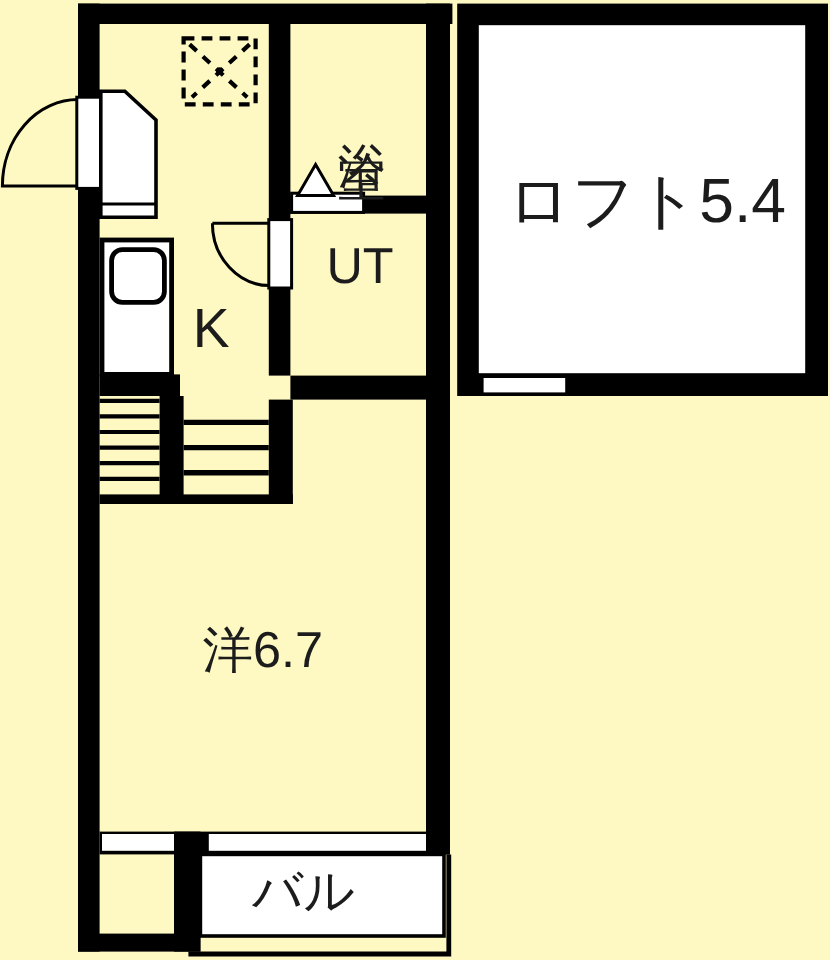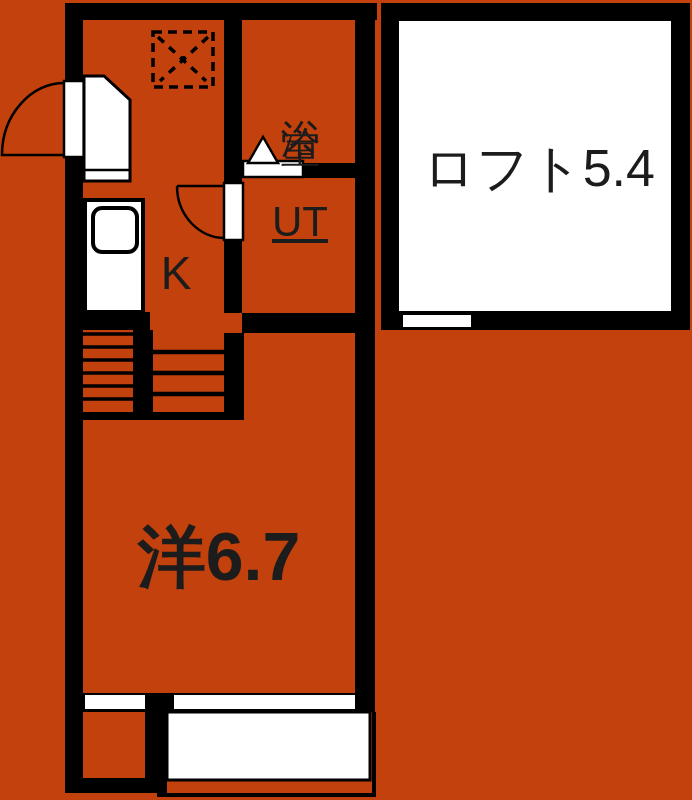--- a/index.html
+++ b/index.html
@@ -1,42 +1,42 @@
 <!DOCTYPE html>
 <html><head>
 <meta charset="utf-8">
 <style>
   html,body{margin:0;padding:0;background:#ffffff;}
   .plan{
     position:relative;
     width:692px;height:800px;
-    background:#c2410c;
+    background:#fef9c3;
     font-family:"Liberation Sans","DejaVu Sans",sans-serif;
     color:#111;
     overflow:hidden;
   }
   .plan svg{position:absolute;left:0;top:0;}
   .label{
     position:absolute;
     color:#1c1c1c;
     text-align:center;
     line-height:1.1;
     white-space:nowrap;
     user-select:none;
   }
   .label-loft{left:407px;top:140px;width:264px;font-size:52px;}
   .label-bath{
     left:279px;top:44px;width:44px;height:100px;
     font-size:40px;
     writing-mode:vertical-rl;text-orientation:upright;
     letter-spacing:7px;line-height:44px;white-space:normal;
   }
-  .label-utwc{left:250px;top:192px;width:100px;font-size:42px;line-height:1.42;text-decoration:underline;}
+  .label-utwc{left:250px;top:192px;width:100px;font-size:42px;line-height:1.42;}
   .label-k{left:146px;top:248px;width:60px;font-size:46px;}
-  .label-main{left:119px;top:519px;width:200px;font-size:68px;font-weight:bold;}
+  .label-main{left:119px;top:519px;width:200px;font-size:42px;}
   .label-bal{left:183px;top:720px;width:140px;font-size:42px;}
 </style>
 </head>
 <body>
 
 <div class="plan">
 
   <svg width="692" height="800" viewBox="0 0 692 800">
 
     <rect x="65" y="3" width="312" height="17" fill="#000"></rect>
@@ -102,13 +102,14 @@
     </g>
   </svg>
 
   <div class="label label-loft">ロフト5.4</div>
   <div class="label label-bath">浴室</div>
   <div class="label label-utwc">
     <div>UT</div>
   </div>
   <div class="label label-k">K</div>
   <div class="label label-main">洋6.7</div>
+  <div class="label label-bal">バル</div>
 </div>
 
 </body></html>

